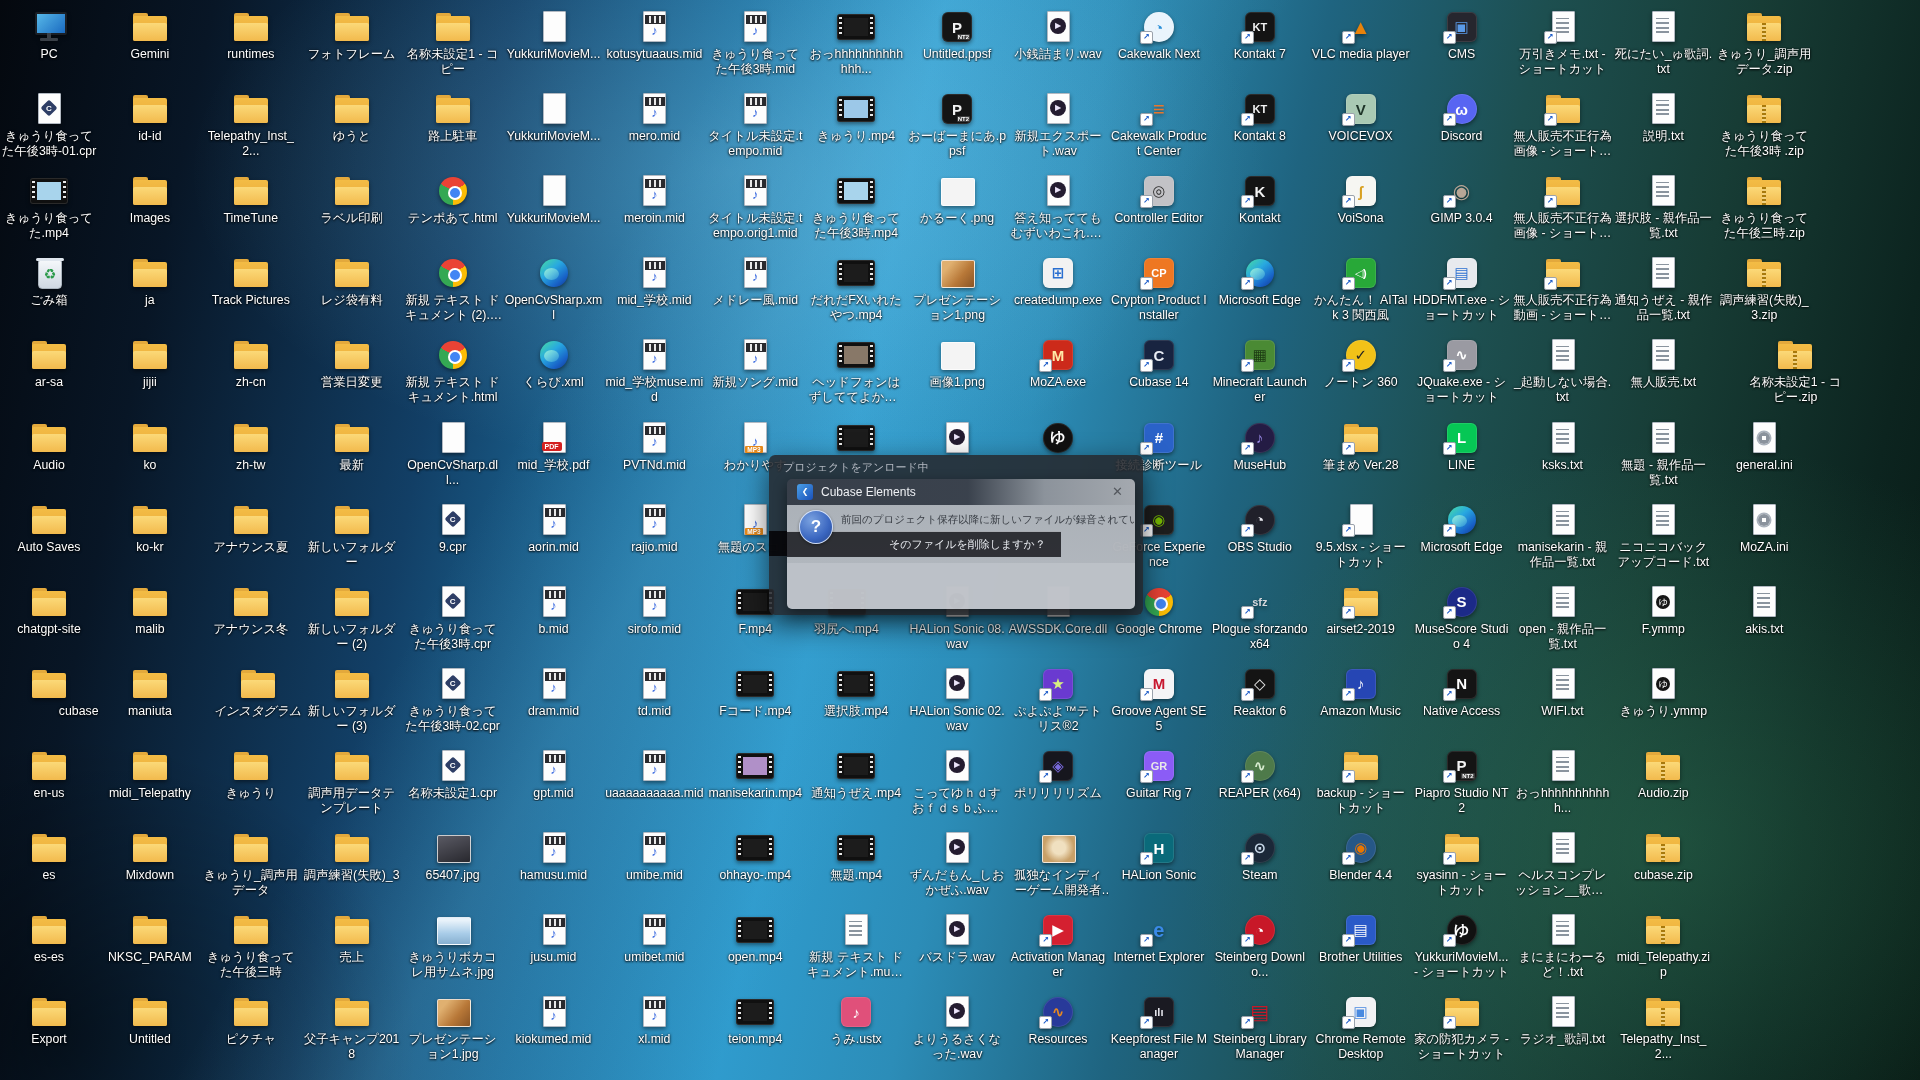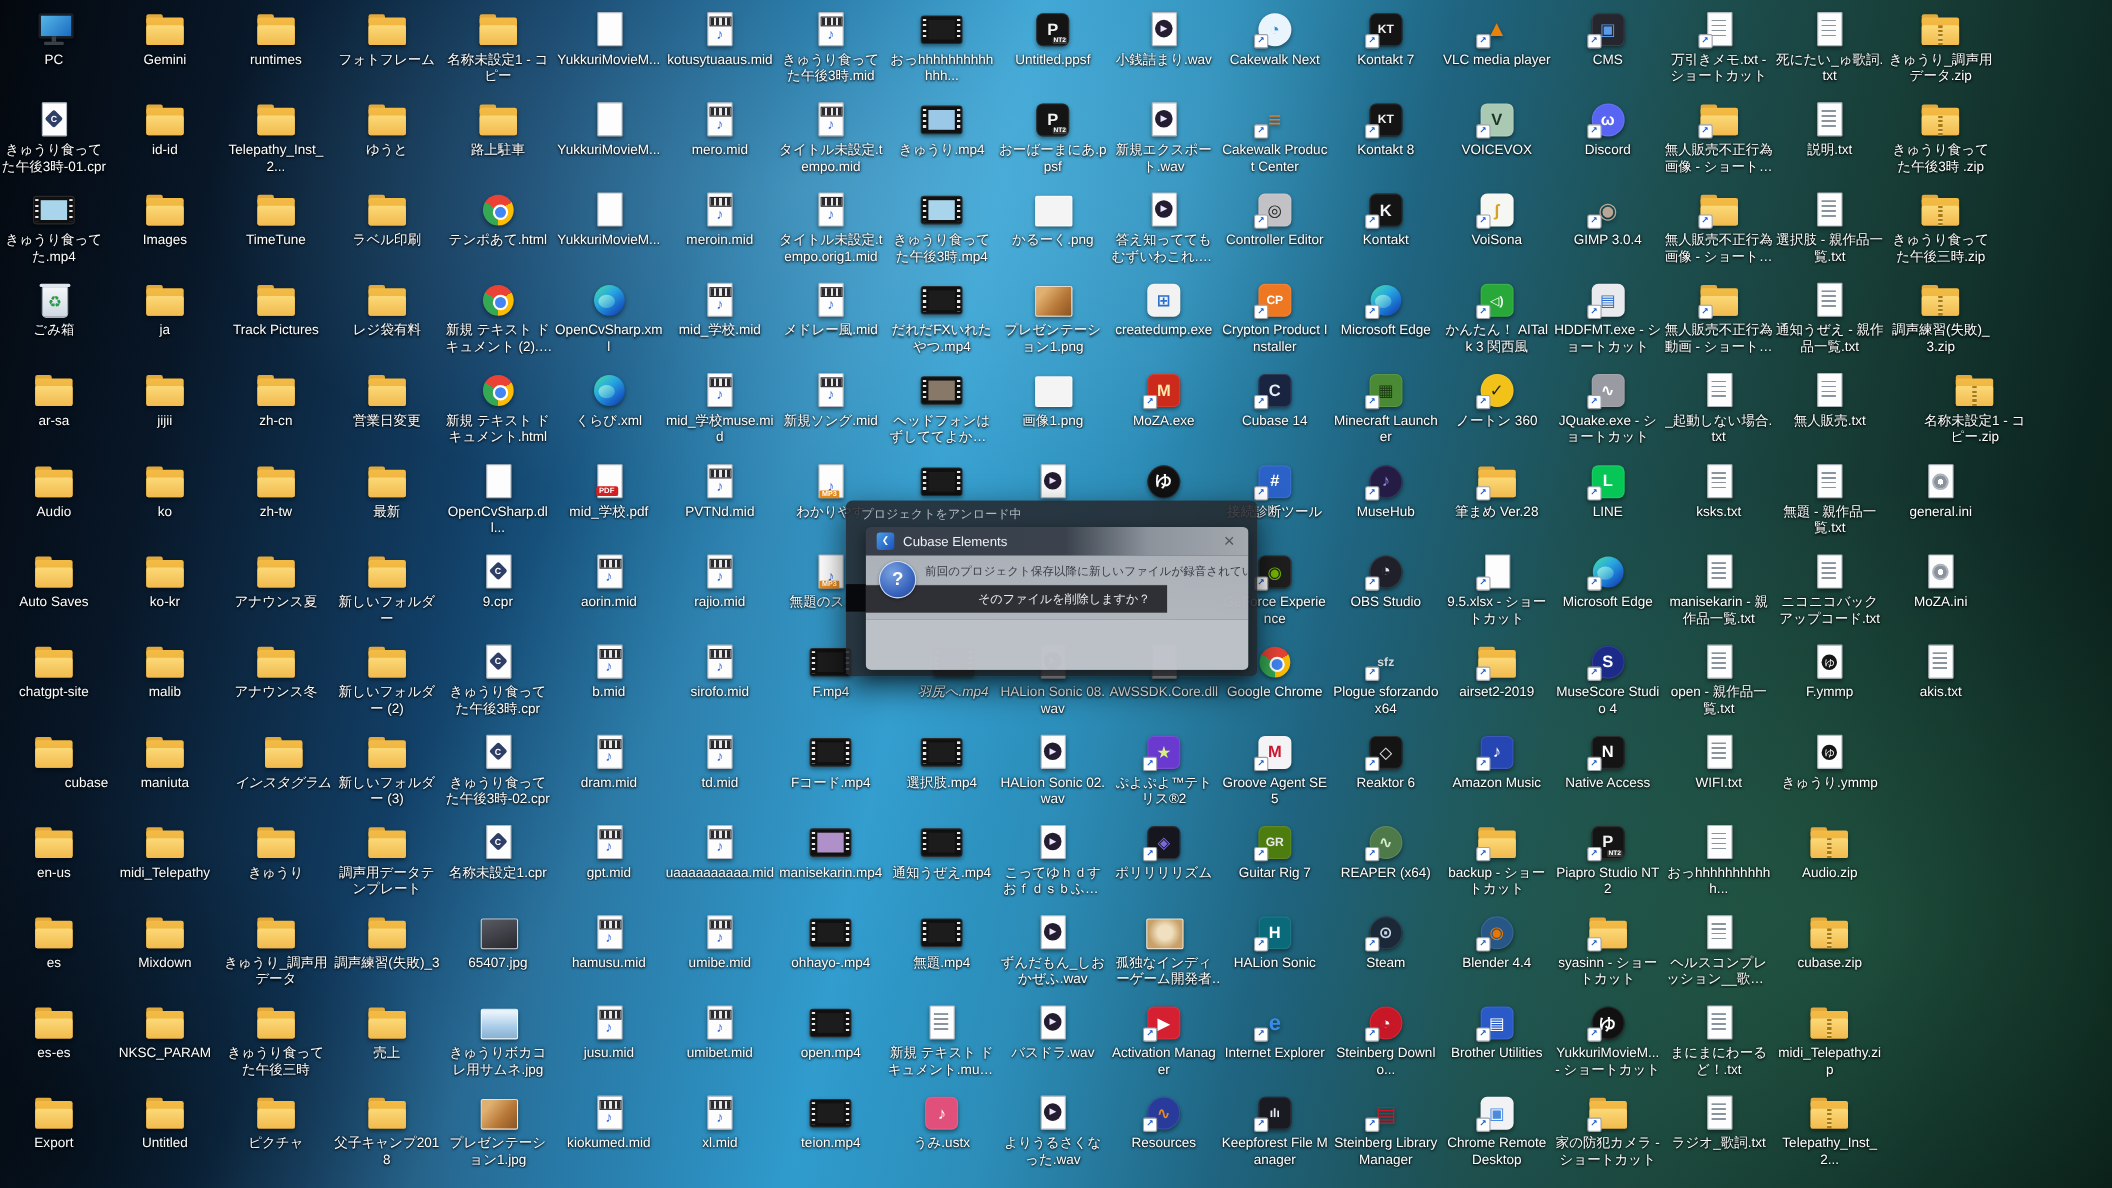--- a/index.html
+++ b/index.html
@@ -1064,21 +1064,21 @@
       <div class="ilabel">sirofo.mid</div>
     </div>
     <div class="cell" style="left: 704.8px; top: 584.7px;">
       <div class="ico">
         <div class="v-frame" style="--th:#1c1c1c">
           <div class="v-scr"></div>
         </div>
       </div>
       <div class="ilabel">F.mp4</div>
     </div>
-    <div class="cell" style="left: 816px; top: 584.7px; font-style: italic;">
+    <div class="cell" style="left: 796px; top: 584.7px;">
       <div class="ico">
         <div class="v-frame" style="--th:#1c1c1c">
           <div class="v-scr"></div>
         </div>
       </div>
       <div class="ilabel">羽尻へ.mp4</div>
     </div>
     <div class="cell" style="left: 906.6px; top: 584.7px;">
       <div class="ico">
         <div class="d-page"></div>
@@ -1352,21 +1352,21 @@
     </div>
     <div class="cell" style="left: 1007.5px; top: 748.9px;">
       <div class="ico">
         <div class="appb" style="background:#16161e;color:#7a6ae0;">◈</div>
         <div class="scut">↗</div>
       </div>
       <div class="ilabel">ポリリリリズム</div>
     </div>
     <div class="cell" style="left: 1108.4px; top: 748.9px;">
       <div class="ico">
-        <div class="appb" style="background:#4d7c0f;color:#e8e8e8;font-size:11px;">GR</div>
+        <div class="appb" style="background:#8b5cf6;color:#e8e8e8;font-size:11px;">GR</div>
         <div class="scut">↗</div>
       </div>
       <div class="ilabel">Guitar Rig 7</div>
     </div>
     <div class="cell" style="left: 1209.3px; top: 748.9px;">
       <div class="ico">
         <div class="appb cir" style="background:#4e7a4a;color:#d8ecd0;">∿</div>
         <div class="scut">↗</div>
       </div>
       <div class="ilabel">REAPER (x64)</div>

